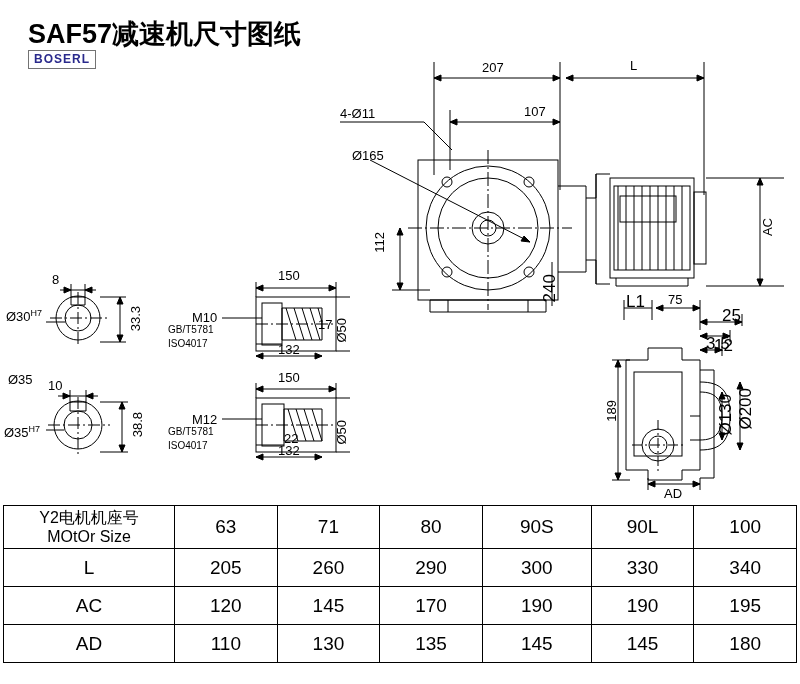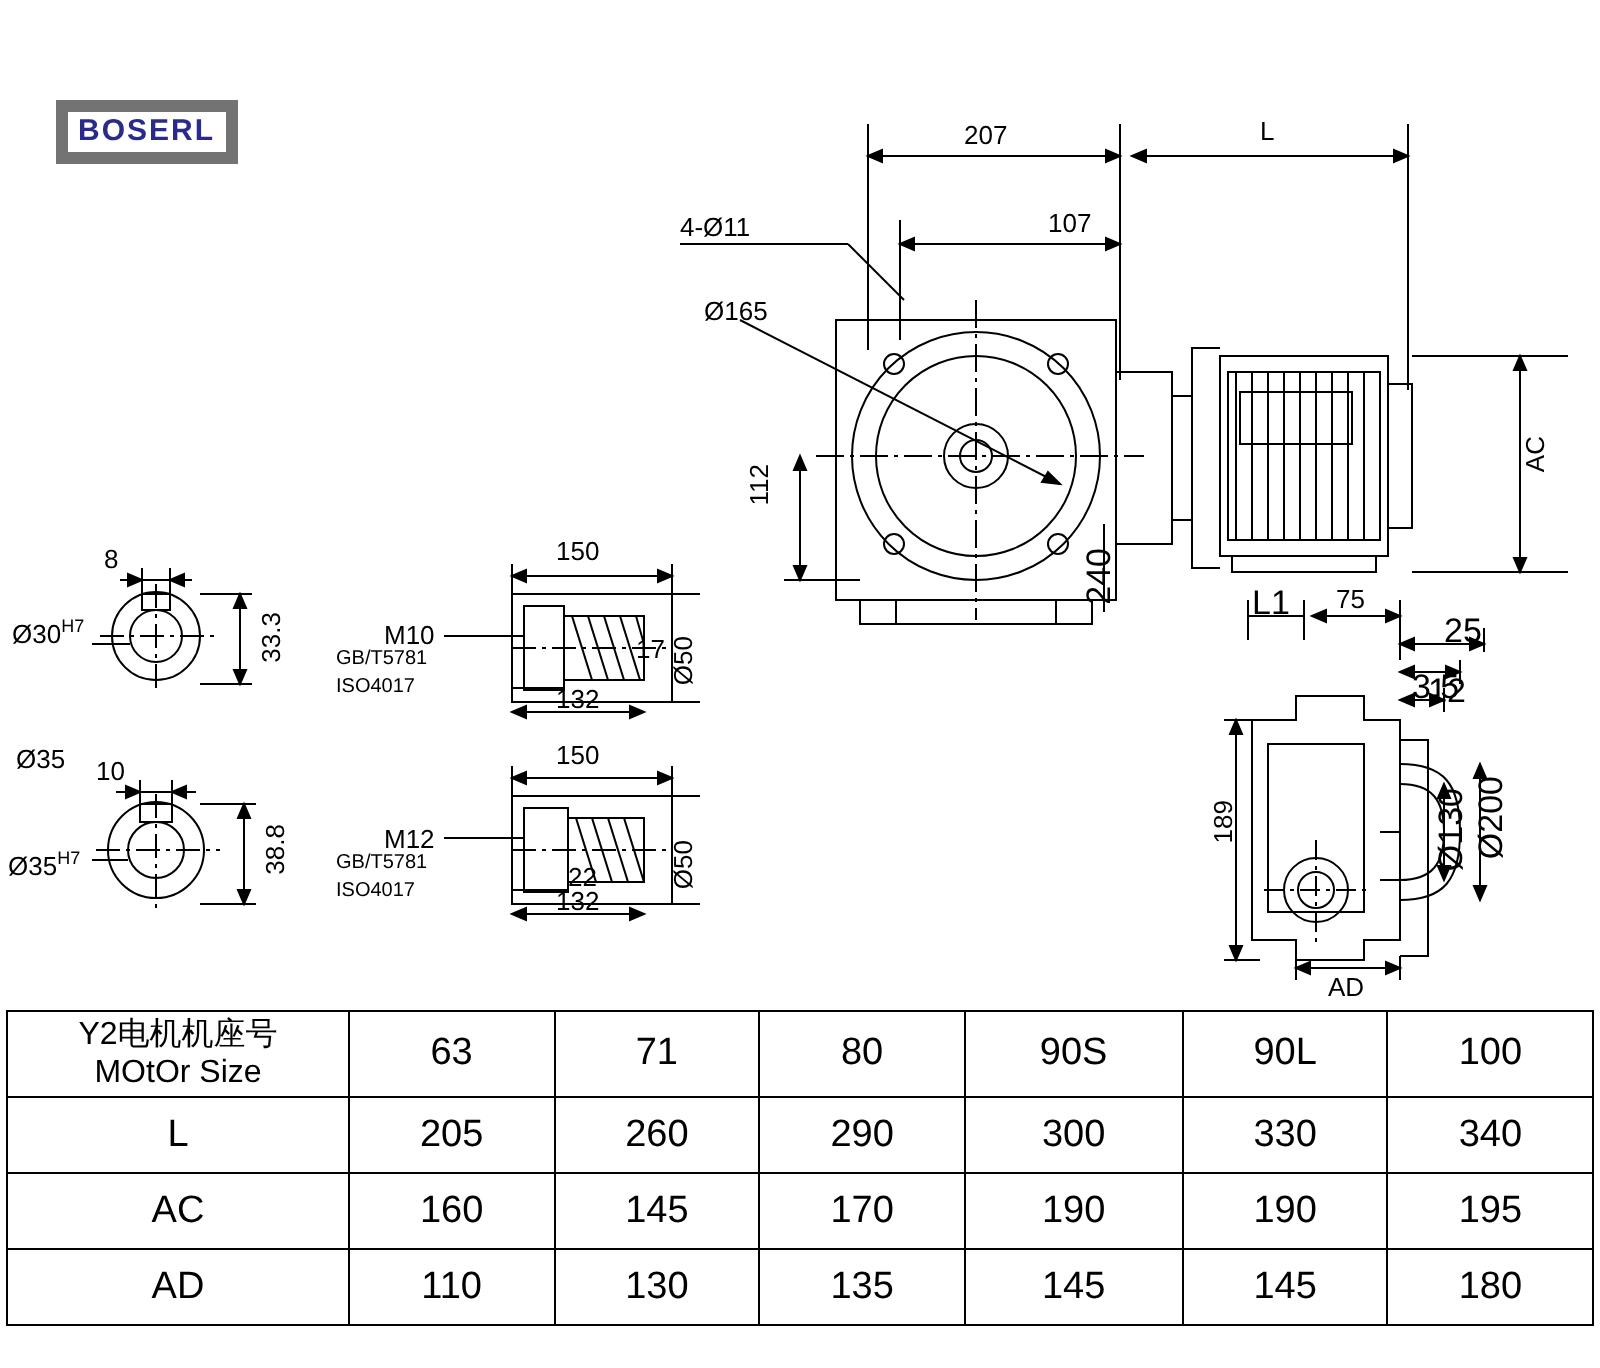--- a/index.html
+++ b/index.html
@@ -11,22 +11,22 @@
   .page{position:relative;width:800px;height:684px;}
 
   
   .title{
     position:absolute;left:28px;top:16px;
     font-size:27px;font-weight:bold;letter-spacing:0px;
     white-space:nowrap;
   }
   .logo{
     position:absolute;left:28px;top:50px;
-    border:6px solid #737373;padding:1px 5px 2px 5px;
-    font-size:15px;font-weight:bold;color:#2a2a8c;
+    border:1px solid #737373;padding:1px 5px 2px 5px;
+    font-size:12px;font-weight:bold;color:#2a2a8c;
     letter-spacing:1px;background:#fff;
   }
 
   
   .lbl{position:absolute;font-size:13px;white-space:nowrap;}
   .lbl.sm{font-size:17px;}
   .lbl.xs{font-size:10px;}
   .vertl{writing-mode:vertical-rl;text-orientation:mixed;transform:rotate(180deg);}
 
   svg{position:absolute;left:0;top:0;overflow:visible;}
@@ -47,20 +47,21 @@
     width:170px;font-size:17px;line-height:19px;padding:2px 0;
   }
   .tbl td.rowlabel{font-size:19px;}
   .cn{font-size:16px;}
 </style>
 </head>
 <body>
 
 <div class="page">
 
+  <div class="title">SAF57减速机尺寸图纸</div>
   <div class="logo">BOSERL</div>
 
   <svg width="800" height="684">
     <g stroke="#000" fill="none" stroke-width="1" shape-rendering="geometricPrecision">
 
       <line x1="434" y1="78" x2="560" y2="78"></line>
       <path d="M434,78 l7,-3 v6 z" fill="#000"></path>
       <path d="M560,78 l-7,-3 v6 z" fill="#000"></path>
       <line x1="434" y1="62" x2="434" y2="175" stroke-dasharray="none"></line>
       <line x1="560" y1="62" x2="560" y2="190"></line>
@@ -348,21 +349,21 @@
         <td class="rowlabel">L</td>
         <td>205</td>
         <td>260</td>
         <td>290</td>
         <td>300</td>
         <td>330</td>
         <td>340</td>
       </tr>
       <tr>
         <td class="rowlabel">AC</td>
-        <td>160</td>
+        <td>120</td>
         <td>145</td>
         <td>170</td>
         <td>190</td>
         <td>190</td>
         <td>195</td>
       </tr>
       <tr>
         <td class="rowlabel">AD</td>
         <td>110</td>
         <td>130</td>

